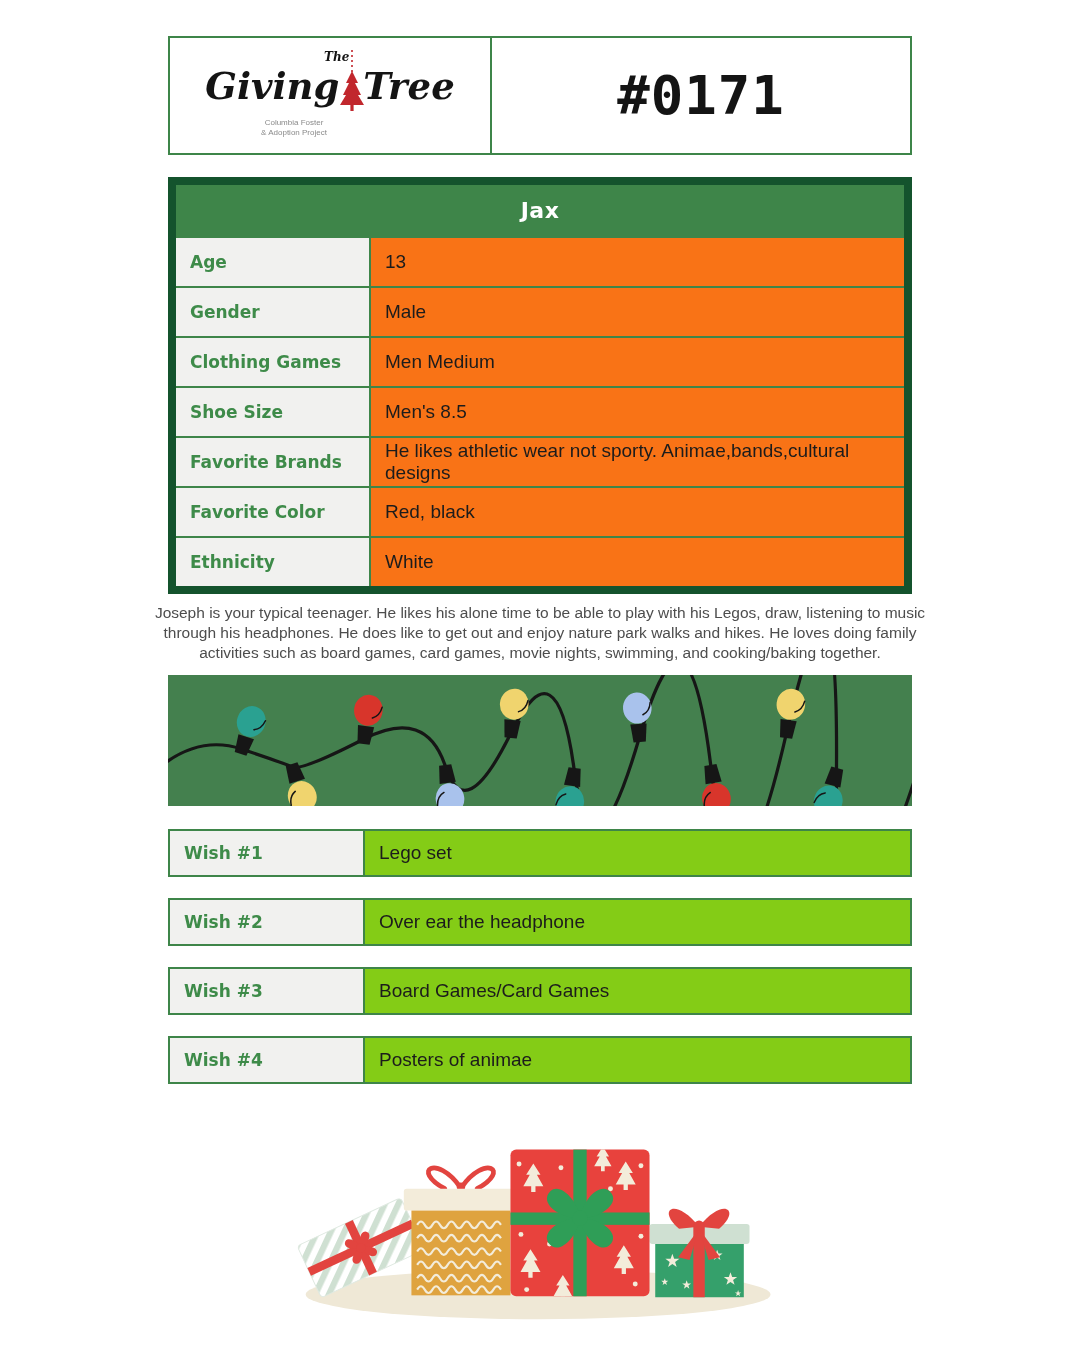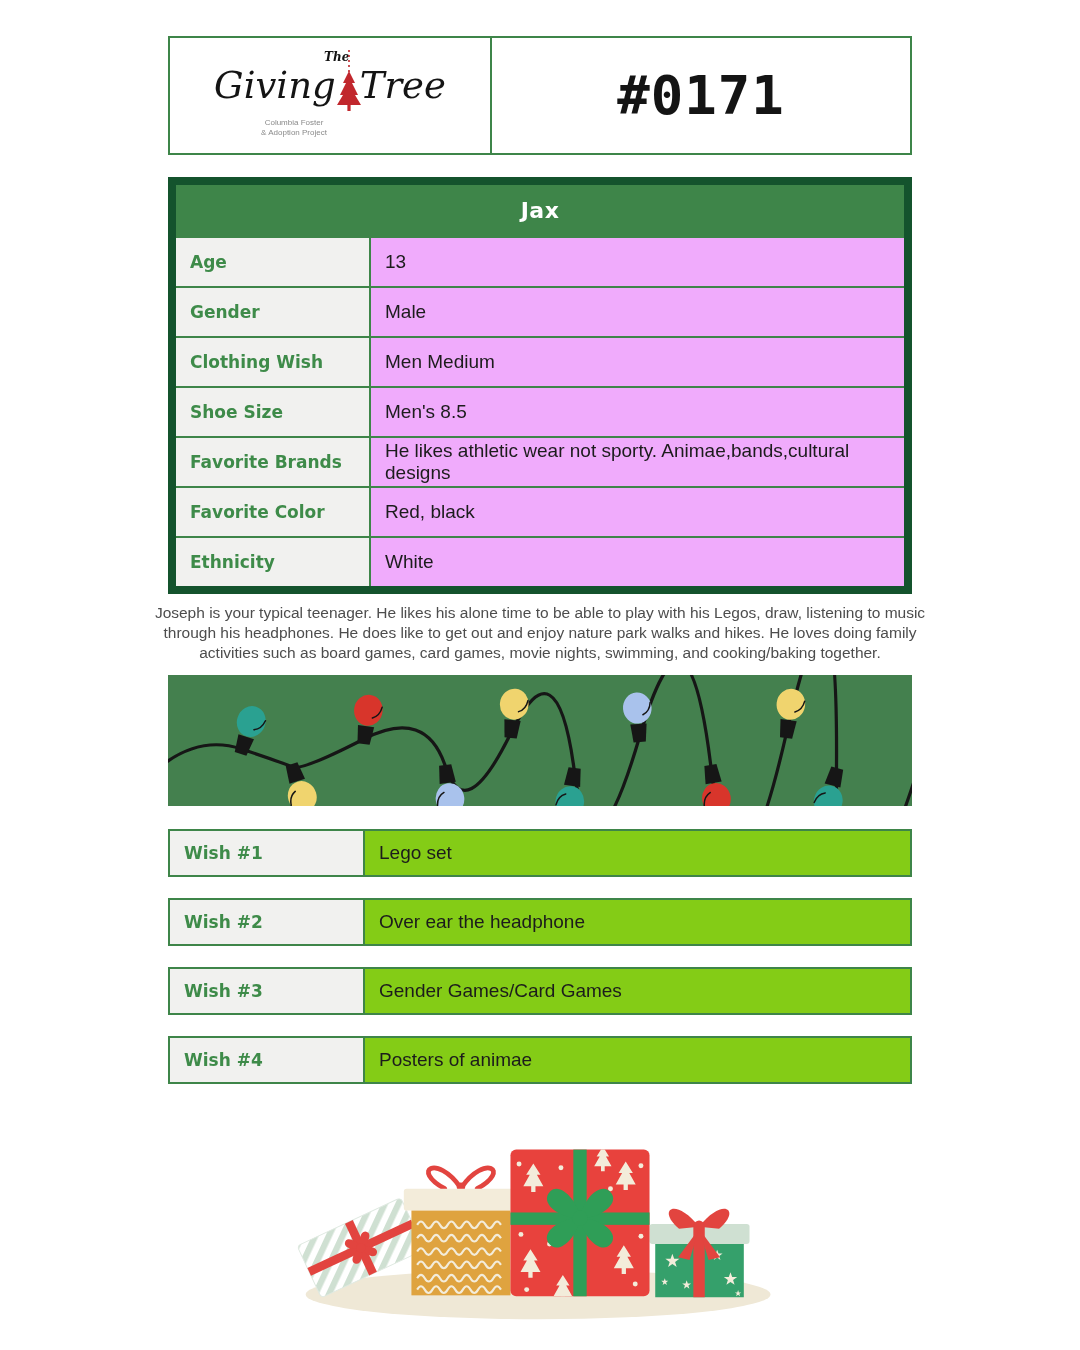--- a/index.html
+++ b/index.html
@@ -10,29 +10,29 @@
   
   .header-box{margin-top:36px;height:115px;border:2px solid #3e8549;display:flex;background:#fff;}
   .logo-cell{width:320px;border-right:2px solid #3e8549;display:flex;align-items:center;justify-content:center;}
   .case-cell{flex:1;display:flex;align-items:center;justify-content:center;
              font-family:"DejaVu Sans Mono",monospace;font-weight:bold;font-size:54px;color:#141414;letter-spacing:1px;}
 
   .logo-art{position:relative;width:252px;height:100px;}
   .logo-the{position:absolute;top:4px;left:120px;font-family:"DejaVu Serif",serif;font-style:italic;
             font-weight:bold;font-size:12px;color:#141414;}
   .logo-main{position:absolute;top:18px;left:0;width:100%;display:flex;justify-content:center;align-items:baseline;
-             font-family:"DejaVu Serif",serif;font-style:italic;font-weight:normal;font-size:37px;color:#141414;}
+             font-family:"DejaVu Serif",serif;font-style:italic;font-weight:bold;font-size:37px;color:#141414;}
   .logo-tree-svg{width:28px;height:66px;margin:-14px -3px -12px -1px;align-self:flex-start;}
   .logo-sub{position:absolute;top:72px;left:30px;width:120px;text-align:center;font-size:8px;line-height:1.35;color:#8a8a8a;}
 
   
   .profile-table{margin-top:22px;border:8px solid #14532d;background:#fff;}
   .profile-header{height:51px;background:#3e8549;color:#ffffff;display:flex;align-items:center;justify-content:center;
                   font-family:"DejaVu Sans",sans-serif;font-weight:bold;font-size:22px;letter-spacing:.5px;}
-  .trow{display:flex;height:48px;border-top:2px solid #3e8549;background:#f0abfc;}
+  .trow{display:flex;height:48px;border-top:2px solid #3e8549;background:#f97316;}
   .tlabel{width:179px;padding-left:14px;background:#f1f1ef;border-right:2px solid #3e8549;
           color:#3e8b49;font-family:"DejaVu Sans",sans-serif;font-weight:bold;font-size:17px;
           display:flex;align-items:center;}
   .tvalue{flex:1;padding-left:14px;display:flex;align-items:center;font-size:19px;color:#1c1c1c;}
 
   
   .description{width:806px;margin:9px 0 0 -31px;text-align:center;font-size:15.5px;line-height:20px;color:#4d4d4d;}
 
   
   .lights-banner{margin-top:12px;height:131px;background:#44804e;}
@@ -82,21 +82,21 @@
 
       <div class="trow">
         <div class="tlabel">Age</div>
         <div class="tvalue">13</div>
       </div>
       <div class="trow">
         <div class="tlabel">Gender</div>
         <div class="tvalue">Male</div>
       </div>
       <div class="trow">
-        <div class="tlabel">Clothing Wish</div>
+        <div class="tlabel">Clothing Games</div>
         <div class="tvalue">Men Medium</div>
       </div>
       <div class="trow">
         <div class="tlabel">Shoe Size</div>
         <div class="tvalue">Men's 8.5</div>
       </div>
       <div class="trow">
         <div class="tlabel">Favorite Brands</div>
         <div class="tvalue">He likes athletic wear not sporty. Animae,bands,cultural designs</div>
       </div>
@@ -138,21 +138,21 @@
     <div class="wish-row first">
       <div class="tlabel">Wish #1</div>
       <div class="tvalue">Lego set</div>
     </div>
     <div class="wish-row gap">
       <div class="tlabel">Wish #2</div>
       <div class="tvalue">Over ear the headphone</div>
     </div>
     <div class="wish-row gap">
       <div class="tlabel">Wish #3</div>
-      <div class="tvalue">Gender Games/Card Games</div>
+      <div class="tvalue">Board Games/Card Games</div>
     </div>
     <div class="wish-row gap">
       <div class="tlabel">Wish #4</div>
       <div class="tvalue">Posters of animae</div>
     </div>
 
     <div class="gifts">
       <svg width="500" height="200" viewBox="0 0 520 210" aria-hidden="true">
         <defs>
           <clipPath id="gcClip">

